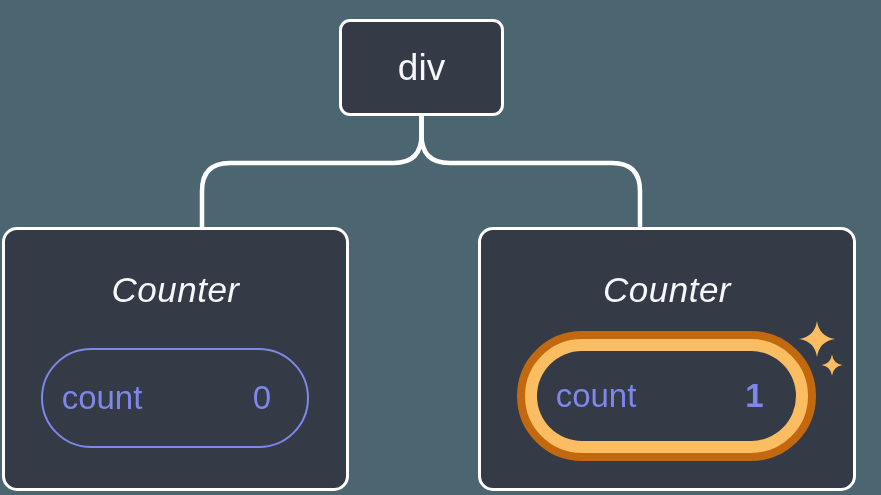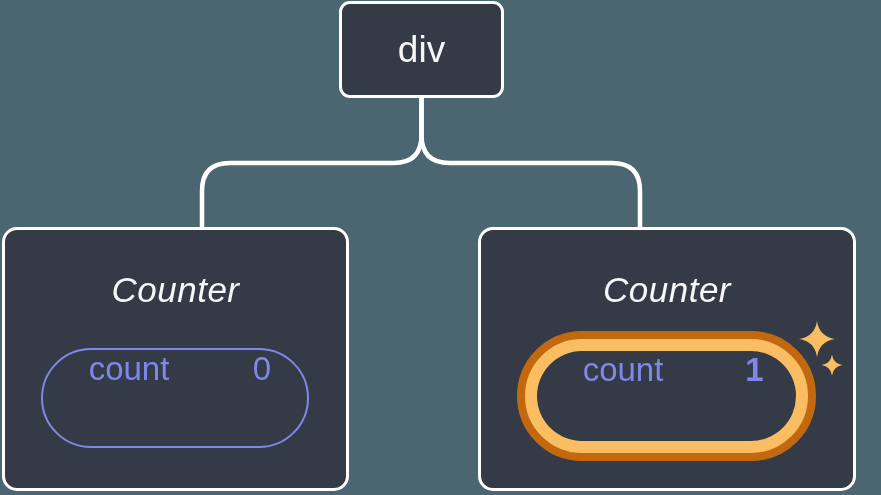--- a/index.html
+++ b/index.html
@@ -31,21 +31,21 @@
     height: 495px;
   }
   .connectors path {
     stroke: var(--line, #FFFFFF);
     stroke-width: 4.5;
     fill: none;
   }
   .node-root {
     position: absolute;
     left: 339px;
-    top: 1px;
+    top: 19px;
     width: 165px;
     height: 97px;
     background: var(--card-fill, #343A46);
     border: 3.5px solid var(--card-border, #FFFFFF);
     border-radius: 11px;
     display: flex;
     align-items: center;
     justify-content: center;
     color: var(--text-primary, #F6F7F9);
     font-size: 37px;
@@ -68,21 +68,22 @@
     right: 0;
     text-align: center;
     color: var(--text-primary, #F6F7F9);
     font-size: 35px;
     font-weight: 500;
     letter-spacing: 0.5px;
     font-style: italic;
   }
   .pill {
     display: flex;
-    align-items: flex-start;
+    align-items: center;
+    gap: 27px;
   }
   .pill-seg {
     display: flex;
     align-items: center;
     justify-content: center;
     color: var(--state-purple, #7F87EA);
     font-size: 33px;
   }
   .pill-key { flex: 1; }
   .purple-pill {

